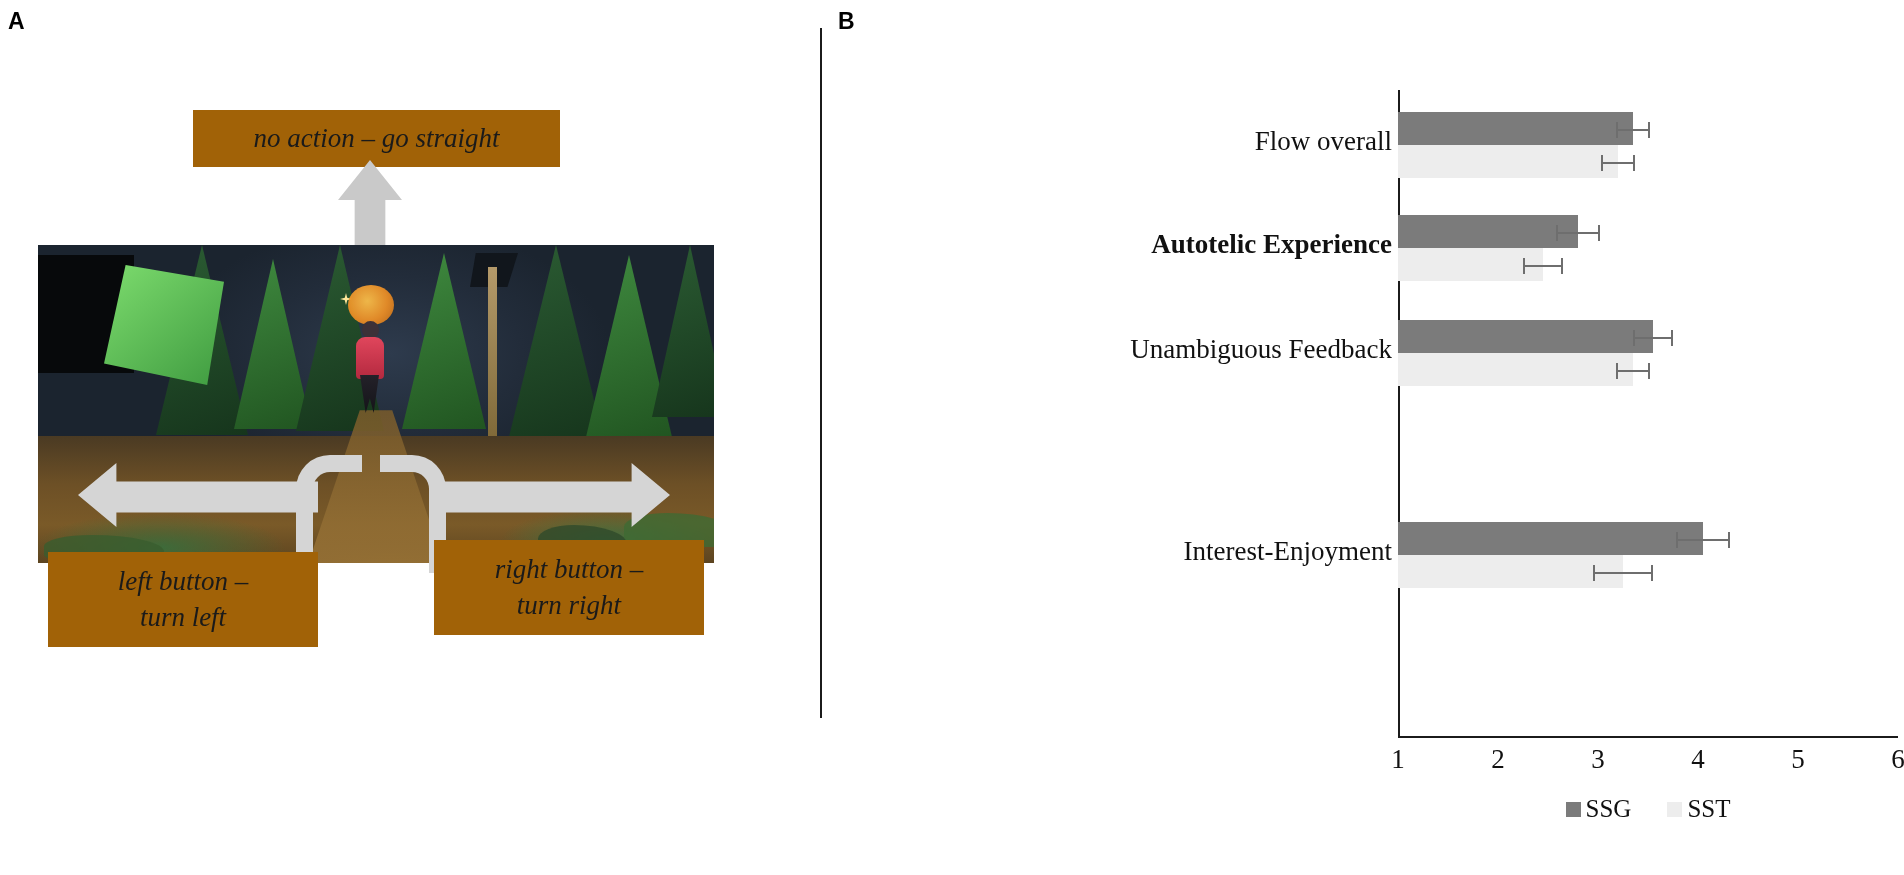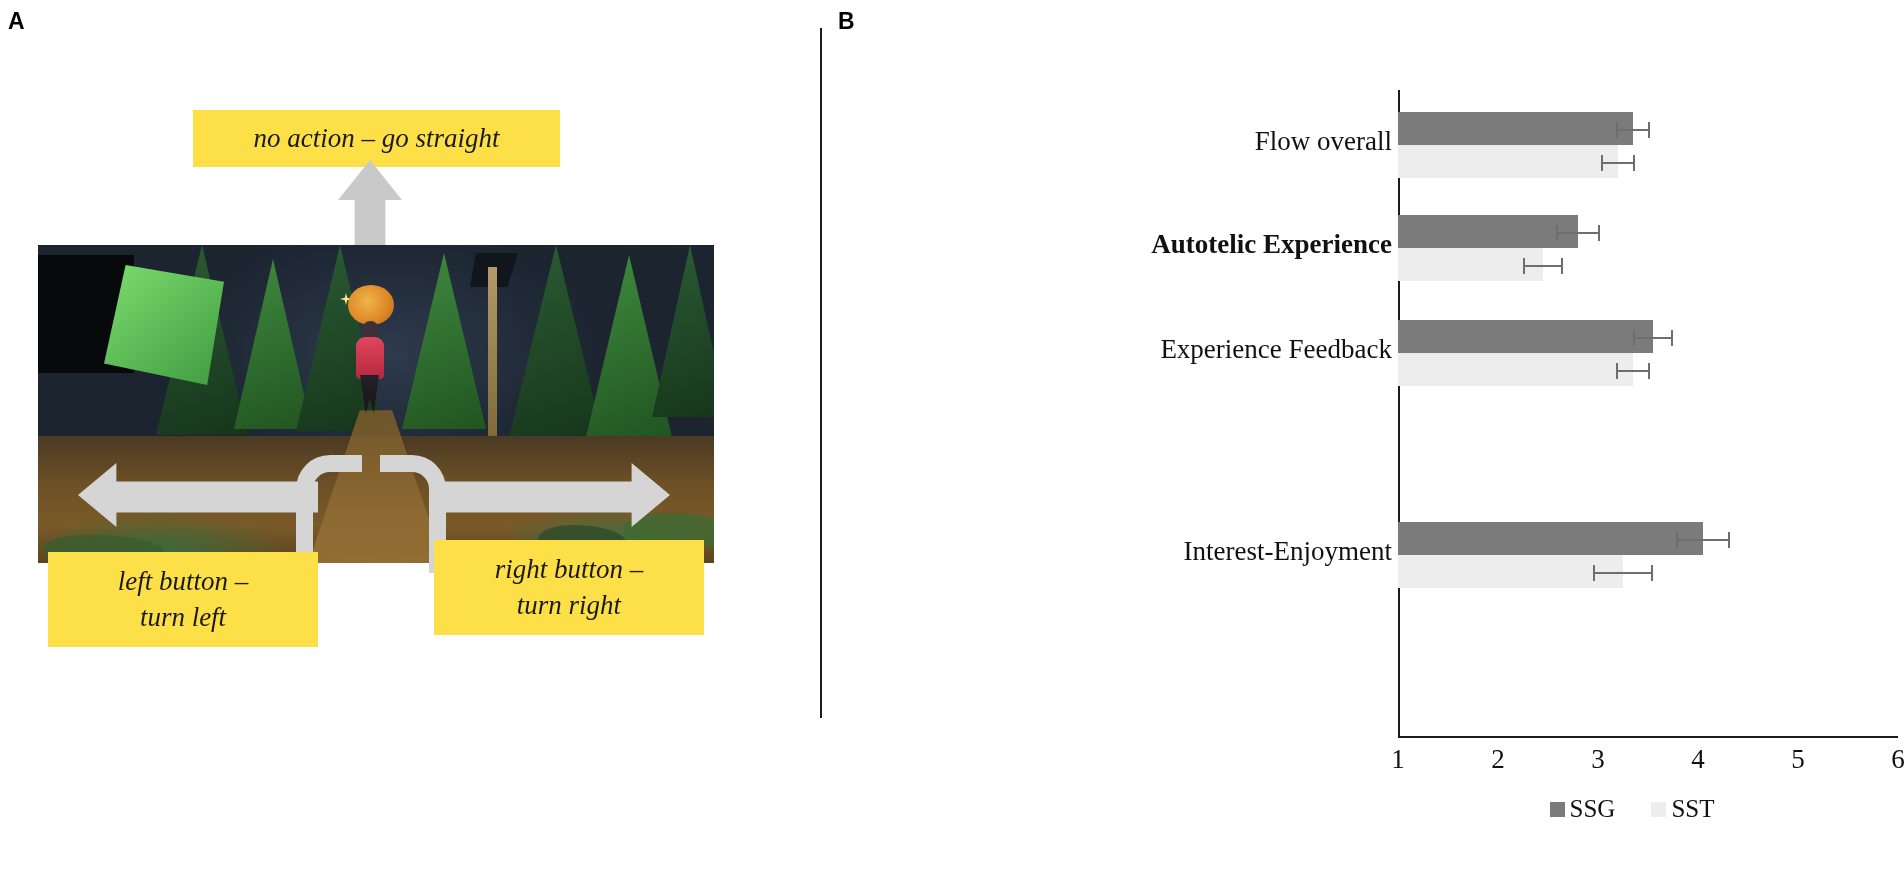--- a/index.html
+++ b/index.html
@@ -149,21 +149,21 @@
     left: 296px; border-top-left-radius: 34px;
     border-right: none; border-bottom: none;
   }
   .arrow-curve-r {
     left: 380px; border-top-right-radius: 34px;
     border-left: none; border-bottom: none;
   }
 
   .callout {
     position: absolute;
-    background: #fde047;
+    background: #a16207;
     color: #1a1a1a;
     font-style: italic;
     font-size: 27px;
     line-height: 1.3;
     text-align: center;
     display: flex; align-items: center; justify-content: center;
     padding: 10px 14px;
     font-family: "Liberation Serif", "DejaVu Serif", serif;
   }
   #callout-straight { left: 193px; top: 110px;  width: 367px; height: 57px; }
@@ -224,21 +224,21 @@
     position: absolute;
     top: 744px;
     font-size: 27px;
     color: #111;
     transform: translateX(-50%);
     font-family: "Liberation Serif", "DejaVu Serif", serif;
   }
 
   .legend {
     position: absolute;
-    left: 544px; top: 795px;
+    left: 560px; top: 795px;
     width: 500px;
     display: flex; align-items: center; justify-content: center;
     gap: 36px;
   }
   .legend-item { display: flex; align-items: center; gap: 5px; }
   .legend-swatch { width: 15px; height: 15px; display: inline-block; }
   .legend-text { font-size: 25px; color: #111; font-family: "Liberation Serif","DejaVu Serif",serif; }
 </style>
 </head>
 <body>
@@ -321,21 +321,21 @@
             <div class="errbar" style="left: 218px; width: 34px; top: 279.5px;"></div>
             <div class="bar ssg" style="left: 0px; top: 432px; width: 305px;"></div>
             <div class="errbar" style="left: 278px; width: 54px; top: 448.5px;"></div>
             <div class="bar sst" style="left: 0px; top: 465px; width: 225px;"></div>
             <div class="errbar" style="left: 195px; width: 60px; top: 481.5px;"></div>
           </div>
       </div>
       <div id="cat-labels">
           <div class="cat-label" style="top: 126px;">Flow overall</div>
           <div class="cat-label" style="top: 229px; font-weight: bold;">Autotelic Experience</div>
-          <div class="cat-label" style="top: 334px;">Experience Feedback</div>
+          <div class="cat-label" style="top: 334px;">Unambiguous Feedback</div>
           <div class="cat-label" style="top: 536px;">Interest-Enjoyment</div>
         </div>
       <div id="tick-labels">
           <div class="tick-label" style="left: 560px;">1</div>
           <div class="tick-label" style="left: 660px;">2</div>
           <div class="tick-label" style="left: 760px;">3</div>
           <div class="tick-label" style="left: 860px;">4</div>
           <div class="tick-label" style="left: 960px;">5</div>
           <div class="tick-label" style="left: 1060px;">6</div>
         </div>

